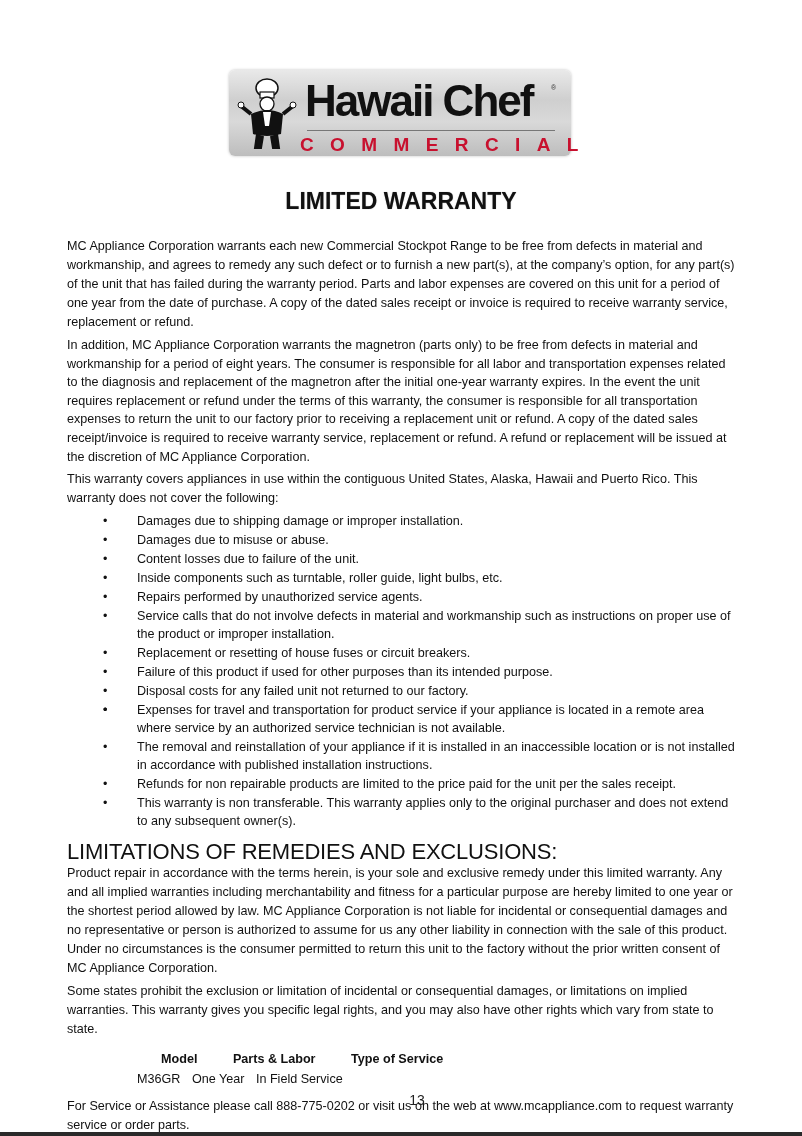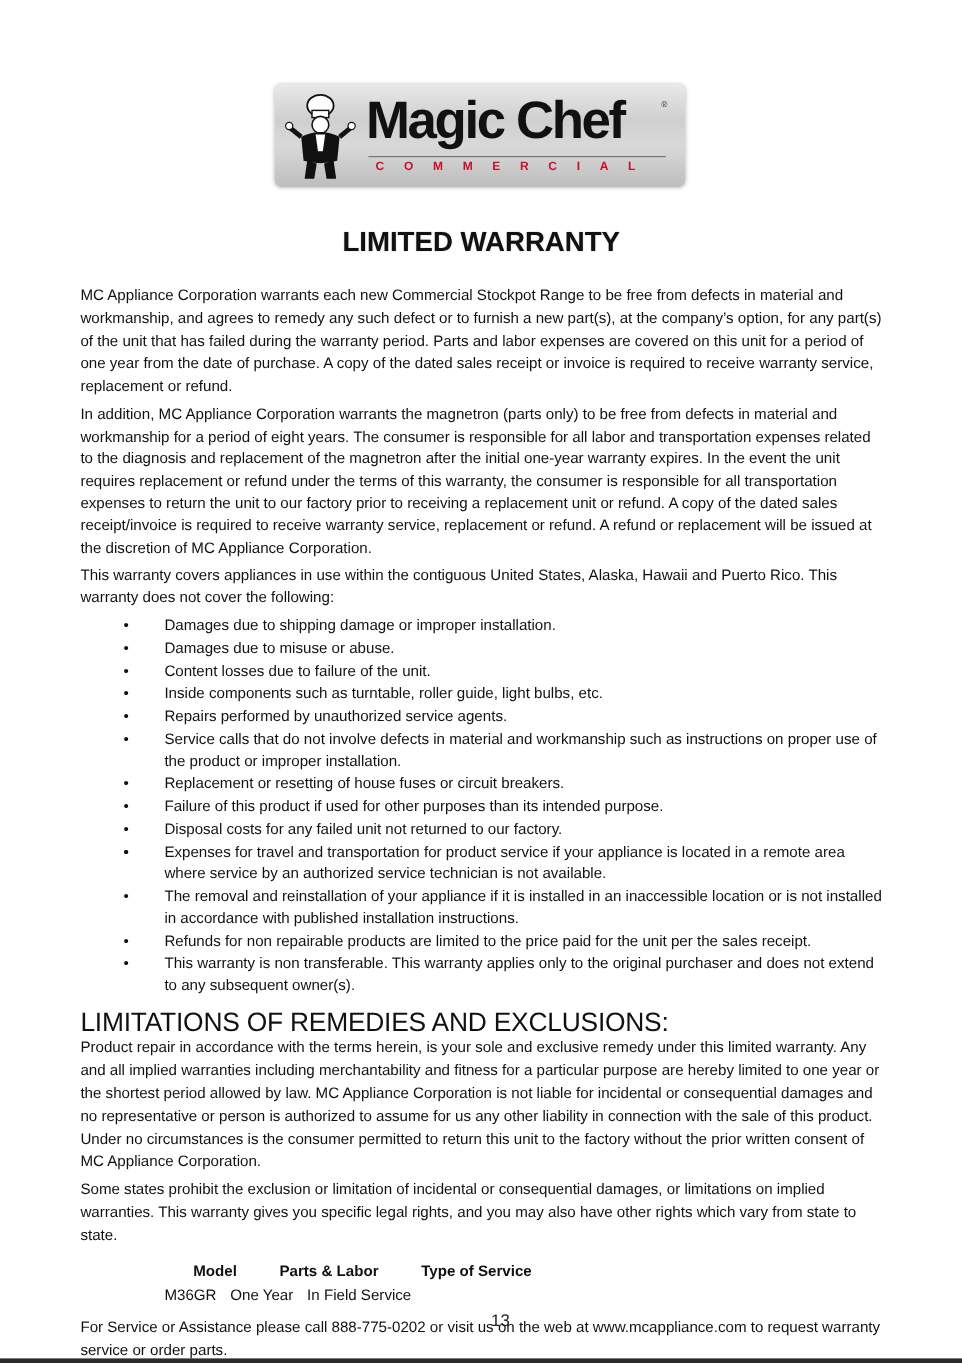--- a/index.html
+++ b/index.html
@@ -14,22 +14,22 @@
     box-shadow: 0 0 3px rgba(0,0,0,0.25);
   }
   .chef { position: absolute; left: 8px; top: 6px; width: 60px; height: 76px; }
   .brand {
     position: absolute; left: 76px; top: 6px; font-family: "Liberation Sans", sans-serif;
     font-weight: bold; font-size: 44px; letter-spacing: -2px; color: #111; line-height: 50px;
   }
   .reg { position: absolute; left: 322px; top: 14px; font-size: 7px; color: #333; font-family: "Liberation Sans", sans-serif; }
   .rule { position: absolute; left: 78px; top: 60px; width: 248px; height: 1px; background: #777; }
   .commercial {
-    position: absolute; left: 84px; top: 64px; font-family: "Liberation Sans", sans-serif;
-    font-weight: bold; font-size: 10px; letter-spacing: 16.4px; color: #c8102e;
+    position: absolute; left: 71px; top: 64px; font-family: "Liberation Sans", sans-serif;
+    font-weight: bold; font-size: 19px; letter-spacing: 16.4px; color: #c8102e;
   }
   h1 {
     position: absolute; left: 0; width: 802px; top: 188px; margin: 0; text-align: center;
     font-family: "Liberation Sans", sans-serif; font-weight: bold; font-size: 23px; color: #111;
     text-shadow: 0 0 1px #999;
   }
   .content { position: absolute; left: 67px; top: 237px; width: 670px; font-size: 12.6px; line-height: 19px; }
   .content p { margin: 0 0 4px 0; }
   .content p.tight { line-height: 18.6px; }
   ul.exclusions { list-style: none; margin: 0; padding: 0; }
@@ -56,21 +56,21 @@
     <rect x="23" y="16" width="14" height="6" fill="#fff" stroke="#111" stroke-width="1.2"></rect>
     <circle cx="30" cy="28" r="7" fill="#fff" stroke="#111" stroke-width="1.3"></circle>
     <path d="M14 38 Q30 30 46 38 L44 58 Q30 62 16 58 Z" fill="#111"></path>
     <path d="M26 36 L34 36 L32 50 L28 50 Z" fill="#fff"></path>
     <path d="M14 38 L4 30" stroke="#111" stroke-width="4"></path>
     <path d="M46 38 L56 30" stroke="#111" stroke-width="4"></path>
     <circle cx="4" cy="29" r="3" fill="#fff" stroke="#111"></circle>
     <circle cx="56" cy="29" r="3" fill="#fff" stroke="#111"></circle>
     <path d="M20 58 L18 72 L24 72 L26 60 M34 60 L36 72 L42 72 L40 58" fill="#111" stroke="#111" stroke-width="2"></path>
   </svg>
-  <div class="brand">Magic Chef</div>
+  <div class="brand">Hawaii Chef</div>
   <div class="reg">®</div>
   <div class="rule"></div>
   <div class="commercial">COMMERCIAL</div>
 </div>
 
 <h1>LIMITED WARRANTY</h1>
 
 <div class="content">
   <p>MC Appliance Corporation warrants each new Commercial Stockpot Range to be free from defects in material and workmanship, and agrees to remedy any such defect or to furnish a new part(s), at the company’s option, for any part(s) of the unit that has failed during the warranty period. Parts and labor expenses are covered on this unit for a period of one year from the date of purchase. A copy of the dated sales receipt or invoice is required to receive warranty service, replacement or refund.</p>
   <p class="tight">In addition, MC Appliance Corporation warrants the magnetron (parts only) to be free from defects in material and workmanship for a period of eight years. The consumer is responsible for all labor and transportation expenses related to the diagnosis and replacement of the magnetron after the initial one-year warranty expires. In the event the unit requires replacement or refund under the terms of this warranty, the consumer is responsible for all transportation expenses to return the unit to our factory prior to receiving a replacement unit or refund. A copy of the dated sales receipt/invoice is required to receive warranty service, replacement or refund. A refund or replacement will be issued at the discretion of MC Appliance Corporation.</p>

